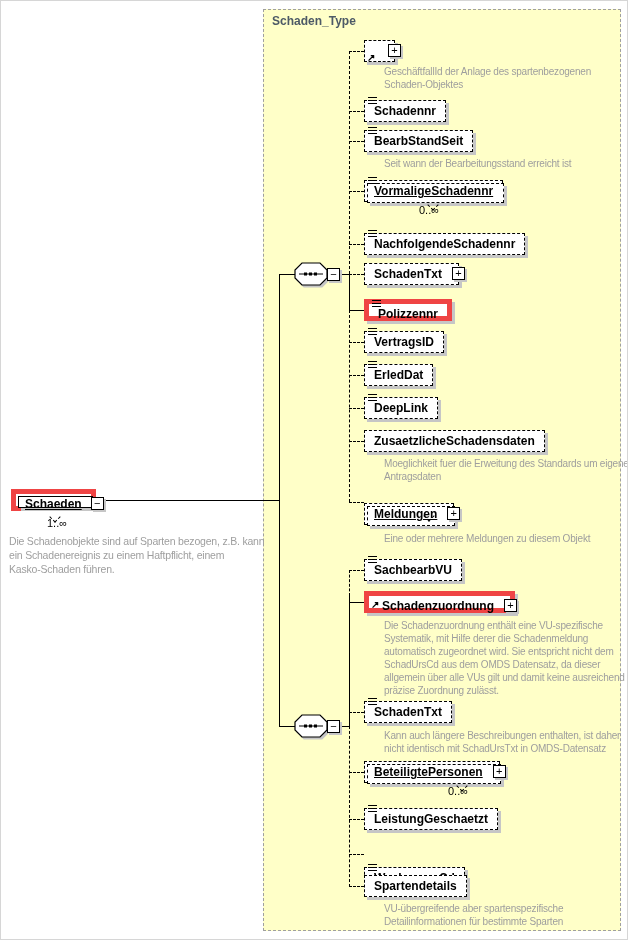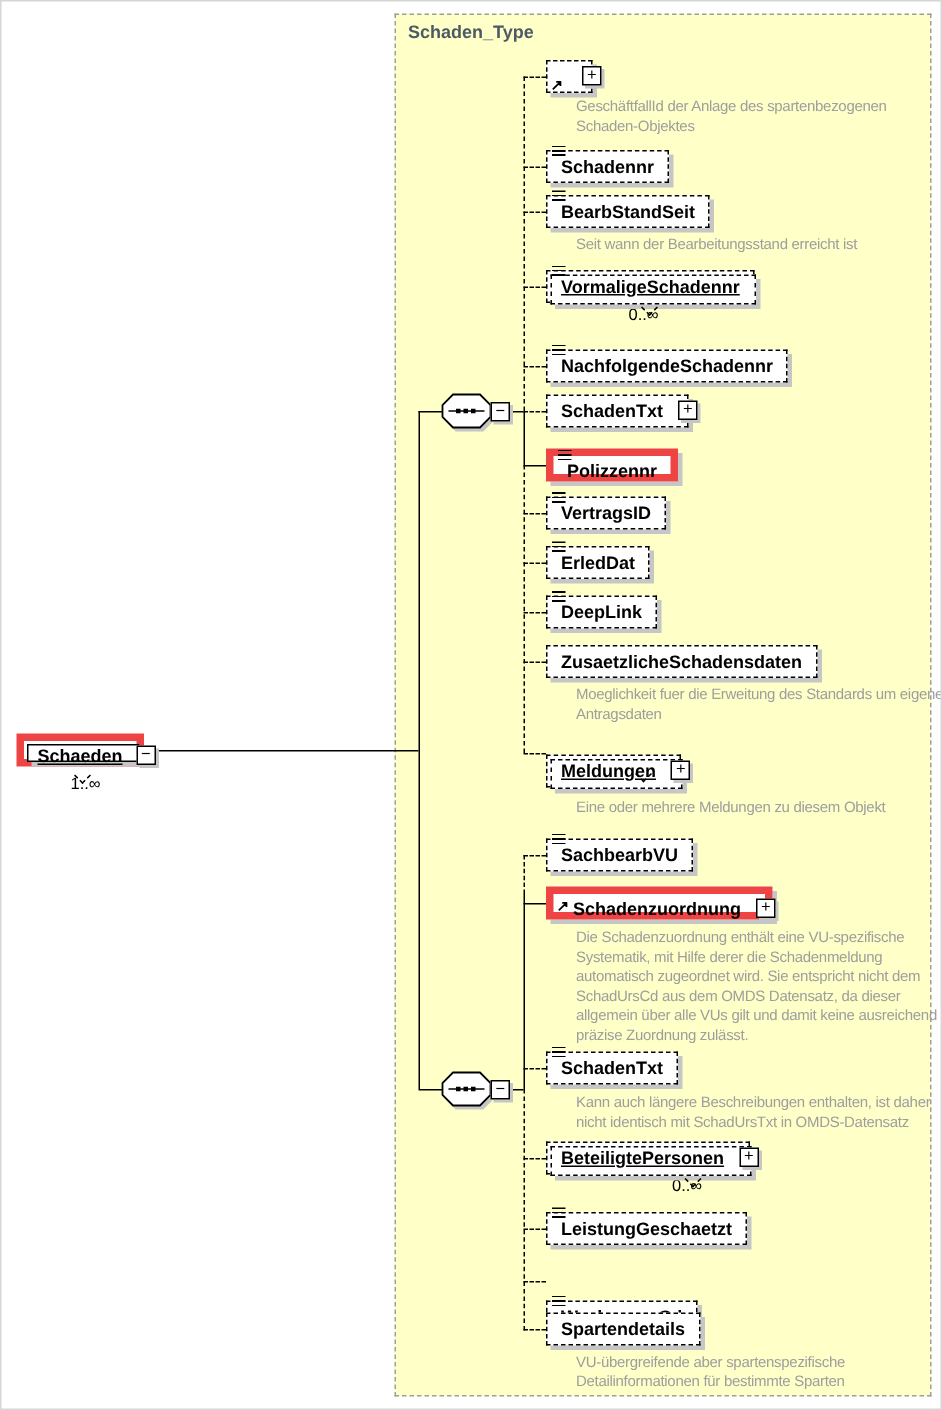--- a/index.html
+++ b/index.html
@@ -88,20 +88,23 @@
     <rect x="20" y="10.5" width="3" height="3" fill="#000"></rect>
   </svg>
   <span class="ctrl" style="left:326px;top:719px">−</span>
 
   <div class="el-box solid multi" style="left:10px;top:488px">
     <span>Schaeden</span>
     <span class="ctrl root-minus">−</span>
   </div>
   <div class="chev" style="left:50px;top:512px"></div>
   <div class="mult" style="left:46px;top:516px">1..∞</div>
+  <div class="desc root-desc">Die Schadenobjekte sind auf Sparten bezogen, z.B. kann
+ein Schadenereignis zu einem Haftpflicht, einem
+Kasko-Schaden führen.</div>
 
   <div id="elements">
       <div class="hd" style="left: 348px; top: 50px; width: 15px;"></div>
       <div class="el-box dashed pr pl" style="top: 39px;"><span class="icon-arrow">↗</span><span class="ctrl expand-btn">+</span></div>
       <div class="desc" style="top: 64px;">GeschäftfallId der Anlage des spartenbezogenen
 Schaden-Objektes</div>
       <div class="hd" style="left: 348px; top: 110px; width: 15px;"></div>
       <div class="el-box dashed" style="top: 99px;"><span class="icon-lines"></span><span>Schadennr</span></div>
       <div class="hd" style="left: 348px; top: 140px; width: 15px;"></div>
       <div class="el-box dashed" style="top: 129px;"><span class="icon-lines"></span><span>BearbStandSeit</span></div>

